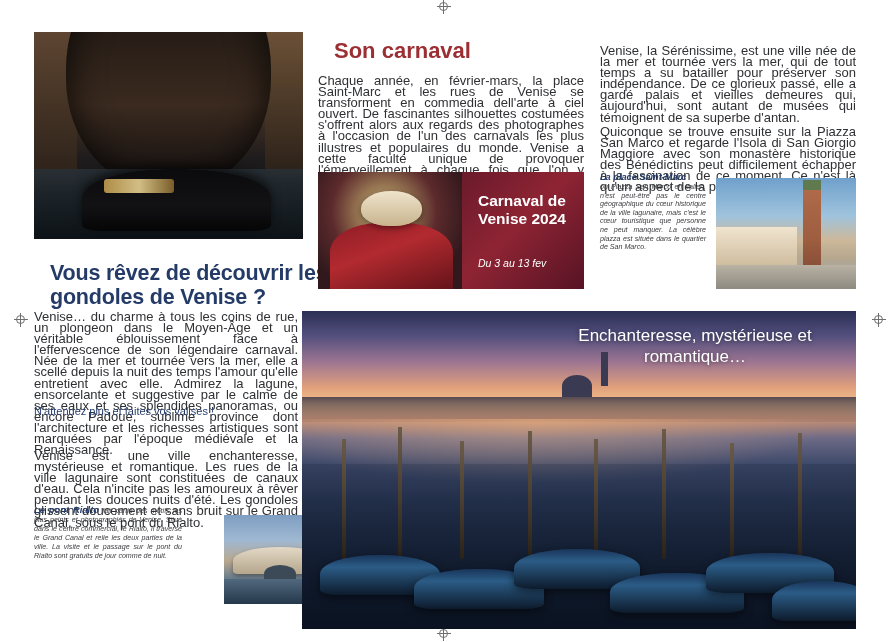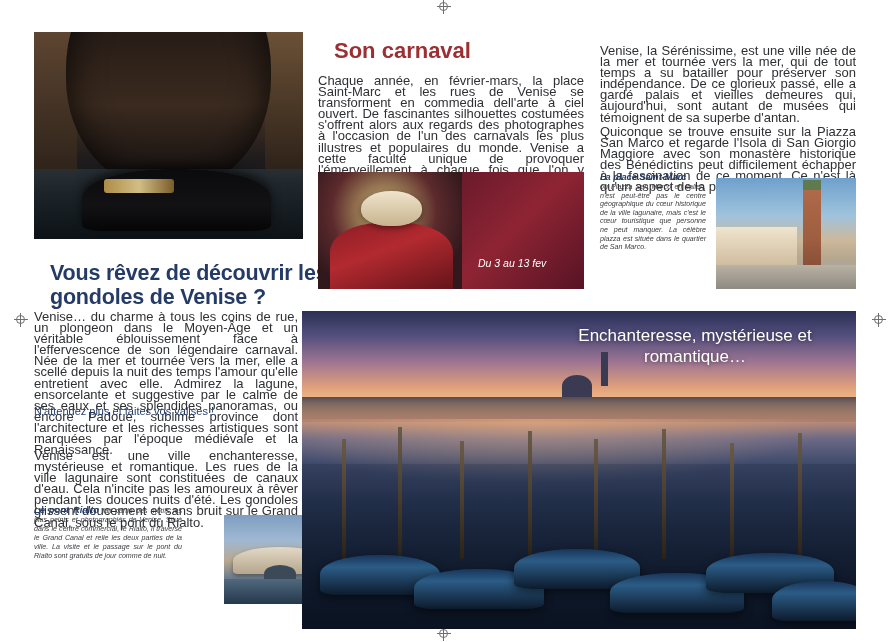--- a/index.html
+++ b/index.html
@@ -430,20 +430,21 @@
 
   <h2 class="title-carnaval">Son carnaval</h2>
   <p class="body-text p-carnaval">Chaque année, en février-mars, la place Saint-Marc et les rues de Venise se transforment en commedia dell'arte à ciel ouvert. De fascinantes silhouettes costumées s'offrent alors aux regards des photographes à l'occasion de l'un des carnavals les plus illustres et populaires du monde. Venise a cette faculté unique de provoquer l'émerveillement à chaque fois que l'on y retourne. Aucune photo ne rendra jamais l'ambiance de ses ruelles tortueuses, de ses corti, de ses canaux, de ses ponts et de ses églises.</p>
 
   <div class="carnaval-banner">
     <div class="photo">
       <div class="cloak"></div>
       <div class="mask"></div>
     </div>
     <div class="band"></div>
+    <div class="band-title">Carnaval de Venise 2024</div>
     <div class="band-dates">Du 3 au 13 fev</div>
   </div>
 
   <p class="body-text p-right-1">Venise, la Sérénissime, est une ville née de la mer et tournée vers la mer, qui de tout temps a su batailler pour préserver son indépendance. De ce glorieux passé, elle a gardé palais et vieilles demeures qui, aujourd'hui, sont autant de musées qui témoignent de sa superbe d'antan.</p>
   <p class="body-text p-right-2">Quiconque se trouve ensuite sur la Piazza San Marco et regarde l'Isola di San Giorgio Maggiore avec son monastère historique des Bénédictins peut difficilement échapper à la fascination de ce moment. Ce n'est là qu'un aspect de la place Saint-Marc.</p>
 
   <div class="stmarc-block">
     <div class="stmarc-text"><span class="lead">La place Saint-Marc</span><span> ou Piazza San Marco en italien, n'est peut-être pas le centre géographique du cœur historique de la ville lagunaire, mais c'est le cœur touristique que personne ne peut manquer. La célèbre piazza est située dans le quartier de San Marco.</span></div>
     <div class="photo-stmarc">
       <div class="palace"></div>

